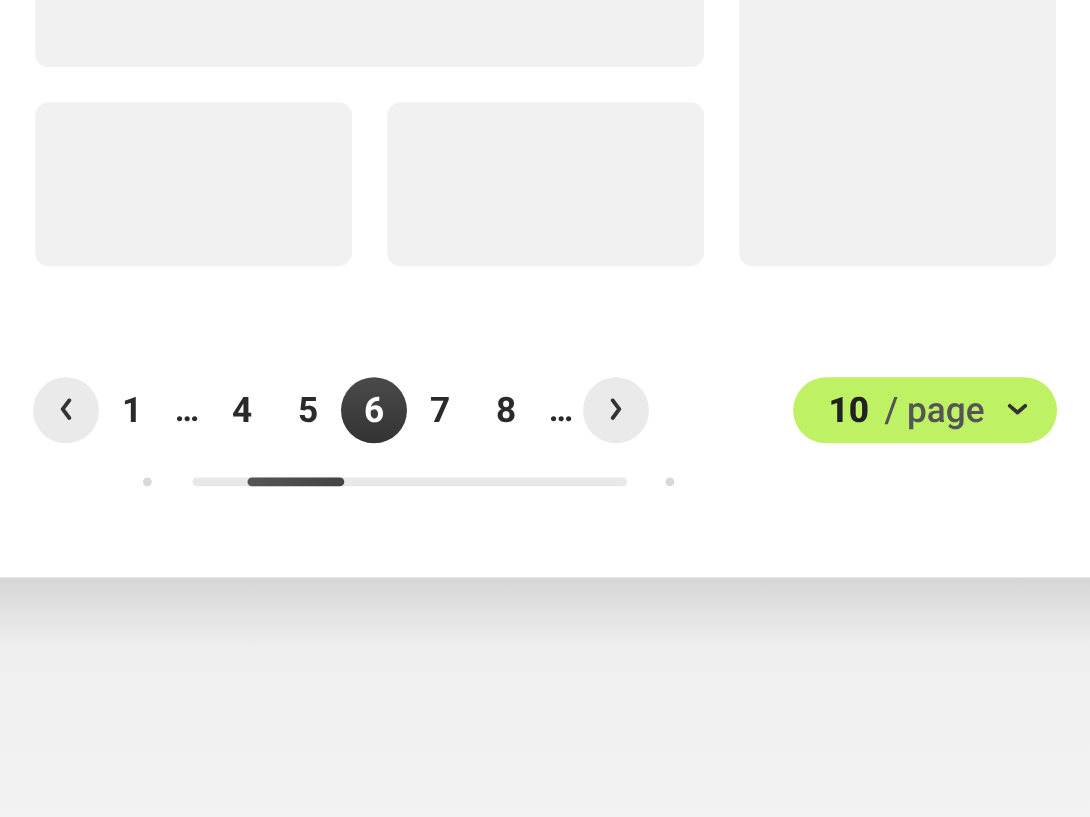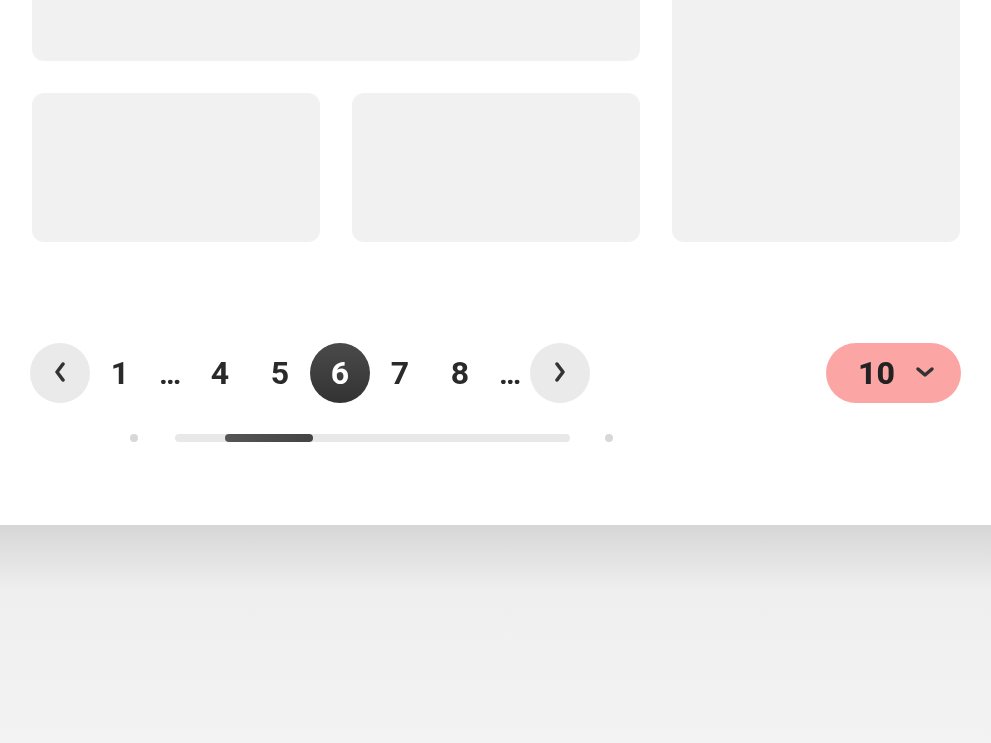--- a/index.html
+++ b/index.html
@@ -113,21 +113,21 @@
       align-items: center;
       justify-content: center;
       font-size: 30px;
       font-weight: 700;
       color: #2a2a2a;
       cursor: default;
     }
     .per-page {
       height: 60px;
       border-radius: 30px;
-      background: #fca5a5;
+      background: #bef264;
       display: flex;
       align-items: center;
       justify-content: center;
       gap: 14px;
       padding: 0 26px 0 32px;
       cursor: pointer;
       flex-shrink: 0;
     }
     .per-page .count {
       font-size: 32px;
@@ -221,20 +221,21 @@
         <span>
           <svg viewBox="0 0 12 20" fill="none" stroke="#333" stroke-width="3.5" stroke-linecap="round" stroke-linejoin="round">
             <polyline points="3,2 9,10 3,18"></polyline>
           </svg>
         </span>
       </button>
     </div>
 
     <div class="per-page">
       <span class="count">10</span>
+      <span class="label">/ page</span>
       <span>
         <svg viewBox="0 0 20 12" fill="none" stroke="#333" stroke-width="3.5" stroke-linecap="round" stroke-linejoin="round">
           <polyline points="3,3 10,9 17,3"></polyline>
         </svg>
       </span>
     </div>
   </div>
 
   <div class="scroll-indicator">
     <div class="scroll-dot left"></div>

